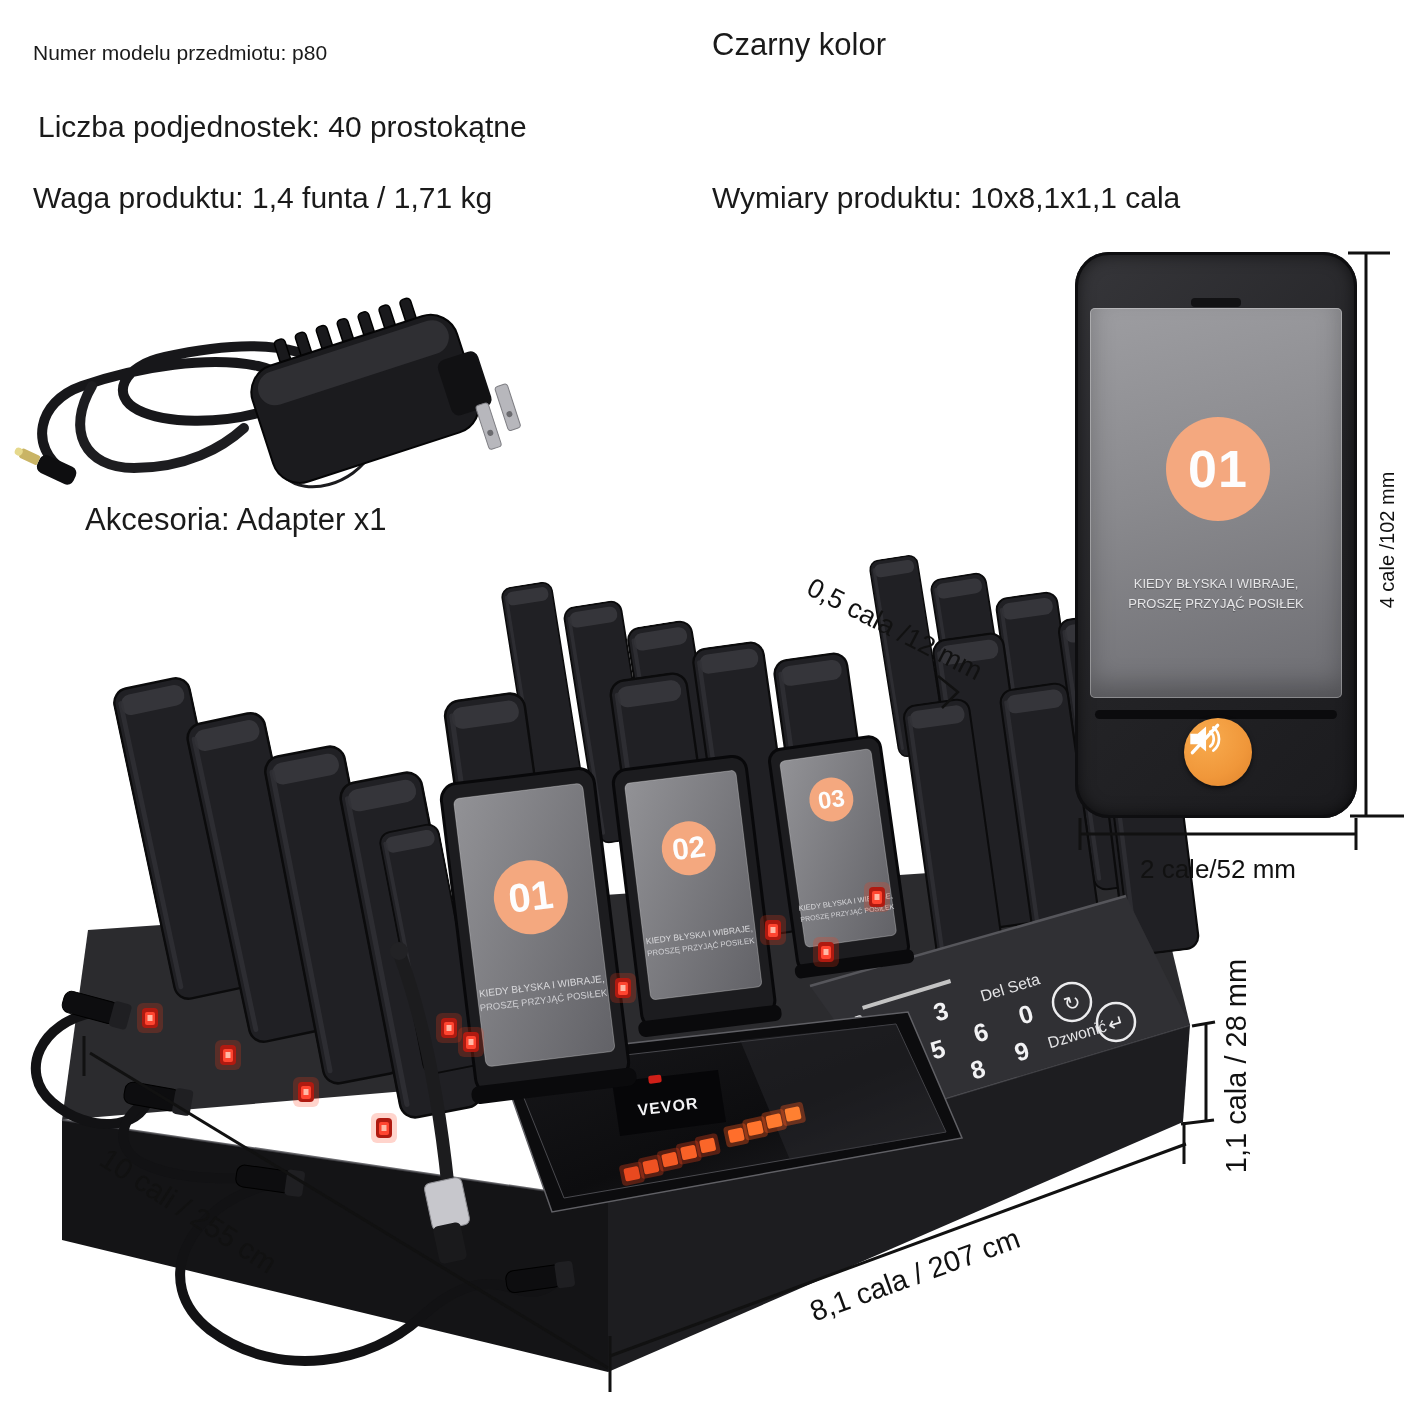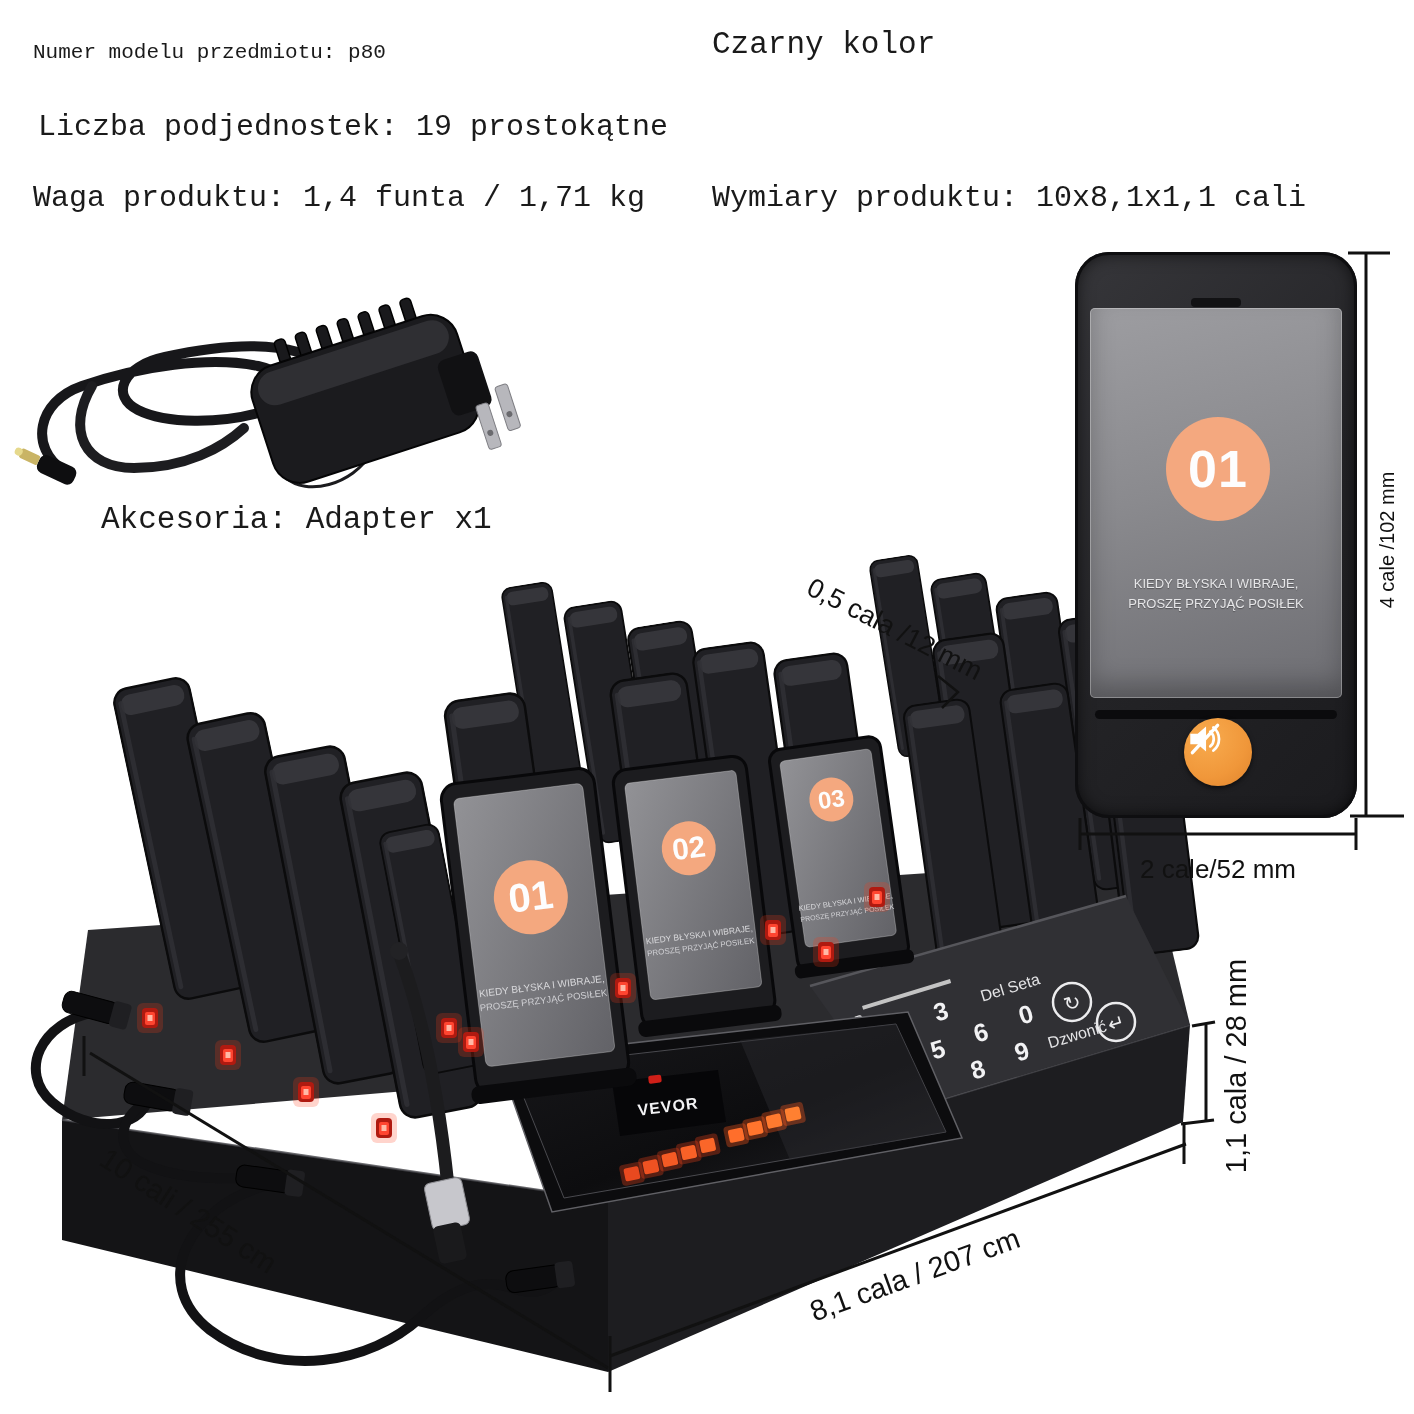--- a/index.html
+++ b/index.html
@@ -1,18 +1,18 @@
 <!DOCTYPE html>
 <html><head>
 <meta charset="utf-8">
 <style>
   html,body{margin:0;padding:0;background:#fff;}
   #canvas{position:relative;width:1414px;height:1414px;background:#fff;overflow:hidden;
           font-family:"Liberation Sans",sans-serif;color:#1a1a1a;}
-  .txt{position:absolute;white-space:nowrap;font-family:Liberation Mono, monospace;}
+  .txt{position:absolute;white-space:nowrap;}
   .spec-sm{font-size:21px;}
   .spec{font-size:30px;}
   .spec-lg{font-size:31px;}
   .ann{position:absolute;white-space:nowrap;color:#111;}
   svg{position:absolute;left:0;top:0;}
   
   .pc{position:absolute;left:1075px;top:252px;width:282px;height:566px;}
   .pc-body{position:absolute;inset:0;border-radius:34px;
            background:linear-gradient(135deg,#36363a 0%,#232326 55%,#1b1b1e 100%);
            box-shadow:inset 0 0 0 3px #0e0e10, inset 0 0 18px rgba(0,0,0,.8);}
@@ -29,25 +29,25 @@
   .pc-btn{position:absolute;left:109px;top:466px;width:68px;height:68px;border-radius:50%;
           background:radial-gradient(circle at 35% 30%,#f8ab4e 0%,#f0973a 60%,#df832c 100%);
           display:flex;align-items:center;justify-content:center;box-shadow:0 2px 5px rgba(0,0,0,.6);}
 </style>
 </head>
 <body>
 
 <div id="canvas">
 
   <div class="txt spec-sm" style="left:33px;top:41px">Numer modelu przedmiotu: p80</div>
-  <div class="txt spec" style="left:38px;top:110px">Liczba podjednostek: 19 prostokątne</div>
+  <div class="txt spec" style="left:38px;top:110px">Liczba podjednostek: 40 prostokątne</div>
   <div class="txt spec" style="left:33px;top:181px">Waga produktu: 1,4 funta / 1,71 kg</div>
   <div class="txt spec-lg" style="left:712px;top:27px">Czarny kolor</div>
-  <div class="txt spec" style="left:712px;top:181px">Wymiary produktu: 10x8,1x1,1 cali</div>
-  <div class="txt spec-lg" style="left:101px;top:502px">Akcesoria: Adapter x1</div>
+  <div class="txt spec" style="left:712px;top:181px">Wymiary produktu: 10x8,1x1,1 cala</div>
+  <div class="txt spec-lg" style="left:85px;top:502px">Akcesoria: Adapter x1</div>
 
   <svg width="1414" height="1414" viewBox="0 0 1414 1414">
     <defs>
       <linearGradient id="scrG" x1="0" y1="0" x2="1" y2="1">
         <stop offset="0" stop-color="#929296"></stop>
           <stop offset="1" stop-color="#626267"></stop>
       </linearGradient>
       <linearGradient id="glassG" x1="0" y1="0" x2="1" y2="1">
         <stop offset="0" stop-color="#18181b"></stop>
           <stop offset="0.55" stop-color="#0d0d0f"></stop>

